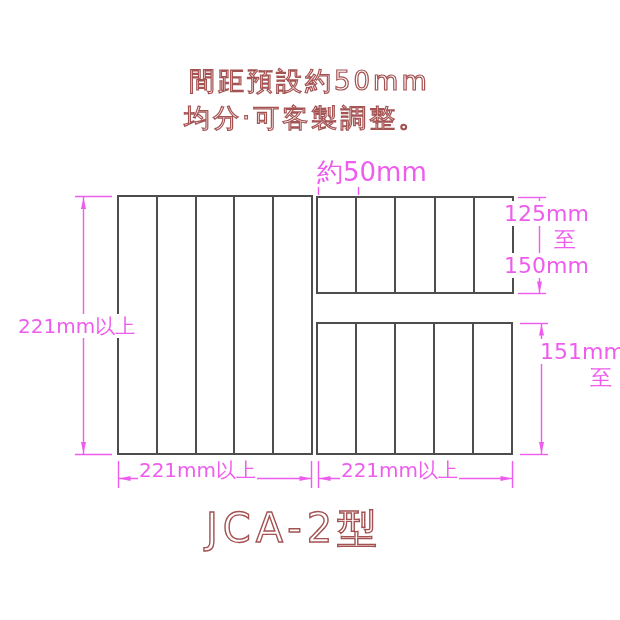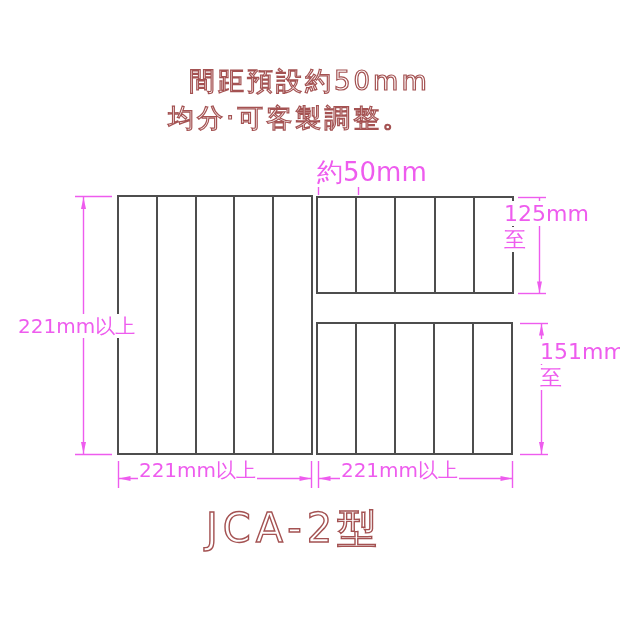--- a/index.html
+++ b/index.html
@@ -16,21 +16,21 @@
   
   .outlined{
     color:transparent;
     -webkit-text-stroke:1.2px var(--outline);
     position:absolute;white-space:nowrap;
   }
   @supports not (-webkit-text-stroke:1px black){
     .outlined{color:var(--outline);}
   }
   .note1{left:189px;top:64px;font-size:26px;letter-spacing:3px;}
-  .note2{left:168px;top:101px;font-size:26px;letter-spacing:3px;}
+  .note2{left:184px;top:101px;font-size:26px;letter-spacing:3px;}
   .drawing-title{left:206px;top:501px;font-size:40px;letter-spacing:5px;text-align:center;-webkit-text-stroke-width:1.4px;}
   
   .panel{
     position:absolute;box-sizing:border-box;background:var(--bg);
     border:2px solid var(--border);display:flex;
   }
   .panel-left{left:117px;top:195px;width:196px;height:260px;}
   .panel-top-right{left:316px;top:196px;width:198px;height:98px;}
   .panel-bottom-right{left:316px;top:322px;width:197px;height:133px;}
   .slat{flex:1 1 0;border-right:2px solid var(--border);}
@@ -41,21 +41,21 @@
   .dim-arrow{fill:var(--dimension);stroke:none;}
   
   .dim-label{
     position:absolute;color:var(--dimension);font-size:20px;white-space:nowrap;
   }
   .dim-label .bgpad{background:var(--bg);padding:0 1px;}
   .lbl-spacing{left:316px;top:155px;font-size:26px;}
   .lbl-left-height{left:17px;top:313px;}
   .lbl-left-width{left:100px;top:457px;width:195px;text-align:center;}
   .lbl-right-width{left:302px;top:457px;width:195px;text-align:center;}
-  .vstack{width:74px;text-align:left;font-size:22px;}
+  .vstack{width:74px;text-align:right;font-size:22px;}
   .vstack .row{line-height:26px;height:26px;}
   .stack-top{left:503px;top:201px;}
   .stack-bottom{left:539px;top:339px;}
 </style>
 </head>
 <body>
 
 <div class="canvas">
 
   <div class="outlined note1">間距預設約50mm</div>
@@ -132,20 +132,21 @@
     <span class="bgpad">約50mm</span>
   </div>
 
   <div class="dim-label lbl-left-height">
     <span class="bgpad">221mm以上</span>
   </div>
 
   <div class="dim-label vstack stack-top">
     <div class="row"><span class="bgpad">125mm</span></div>
     <div class="row"><span class="bgpad">至</span></div>
+    <div class="row"><span class="bgpad">150mm</span></div>
   </div>
 
   <div class="dim-label vstack stack-bottom">
     <div class="row"><span class="bgpad">151mm</span></div>
     <div class="row"><span class="bgpad">至</span></div>
   </div>
 
   <div class="dim-label lbl-left-width">
     <span class="bgpad">221mm以上</span>
   </div>

